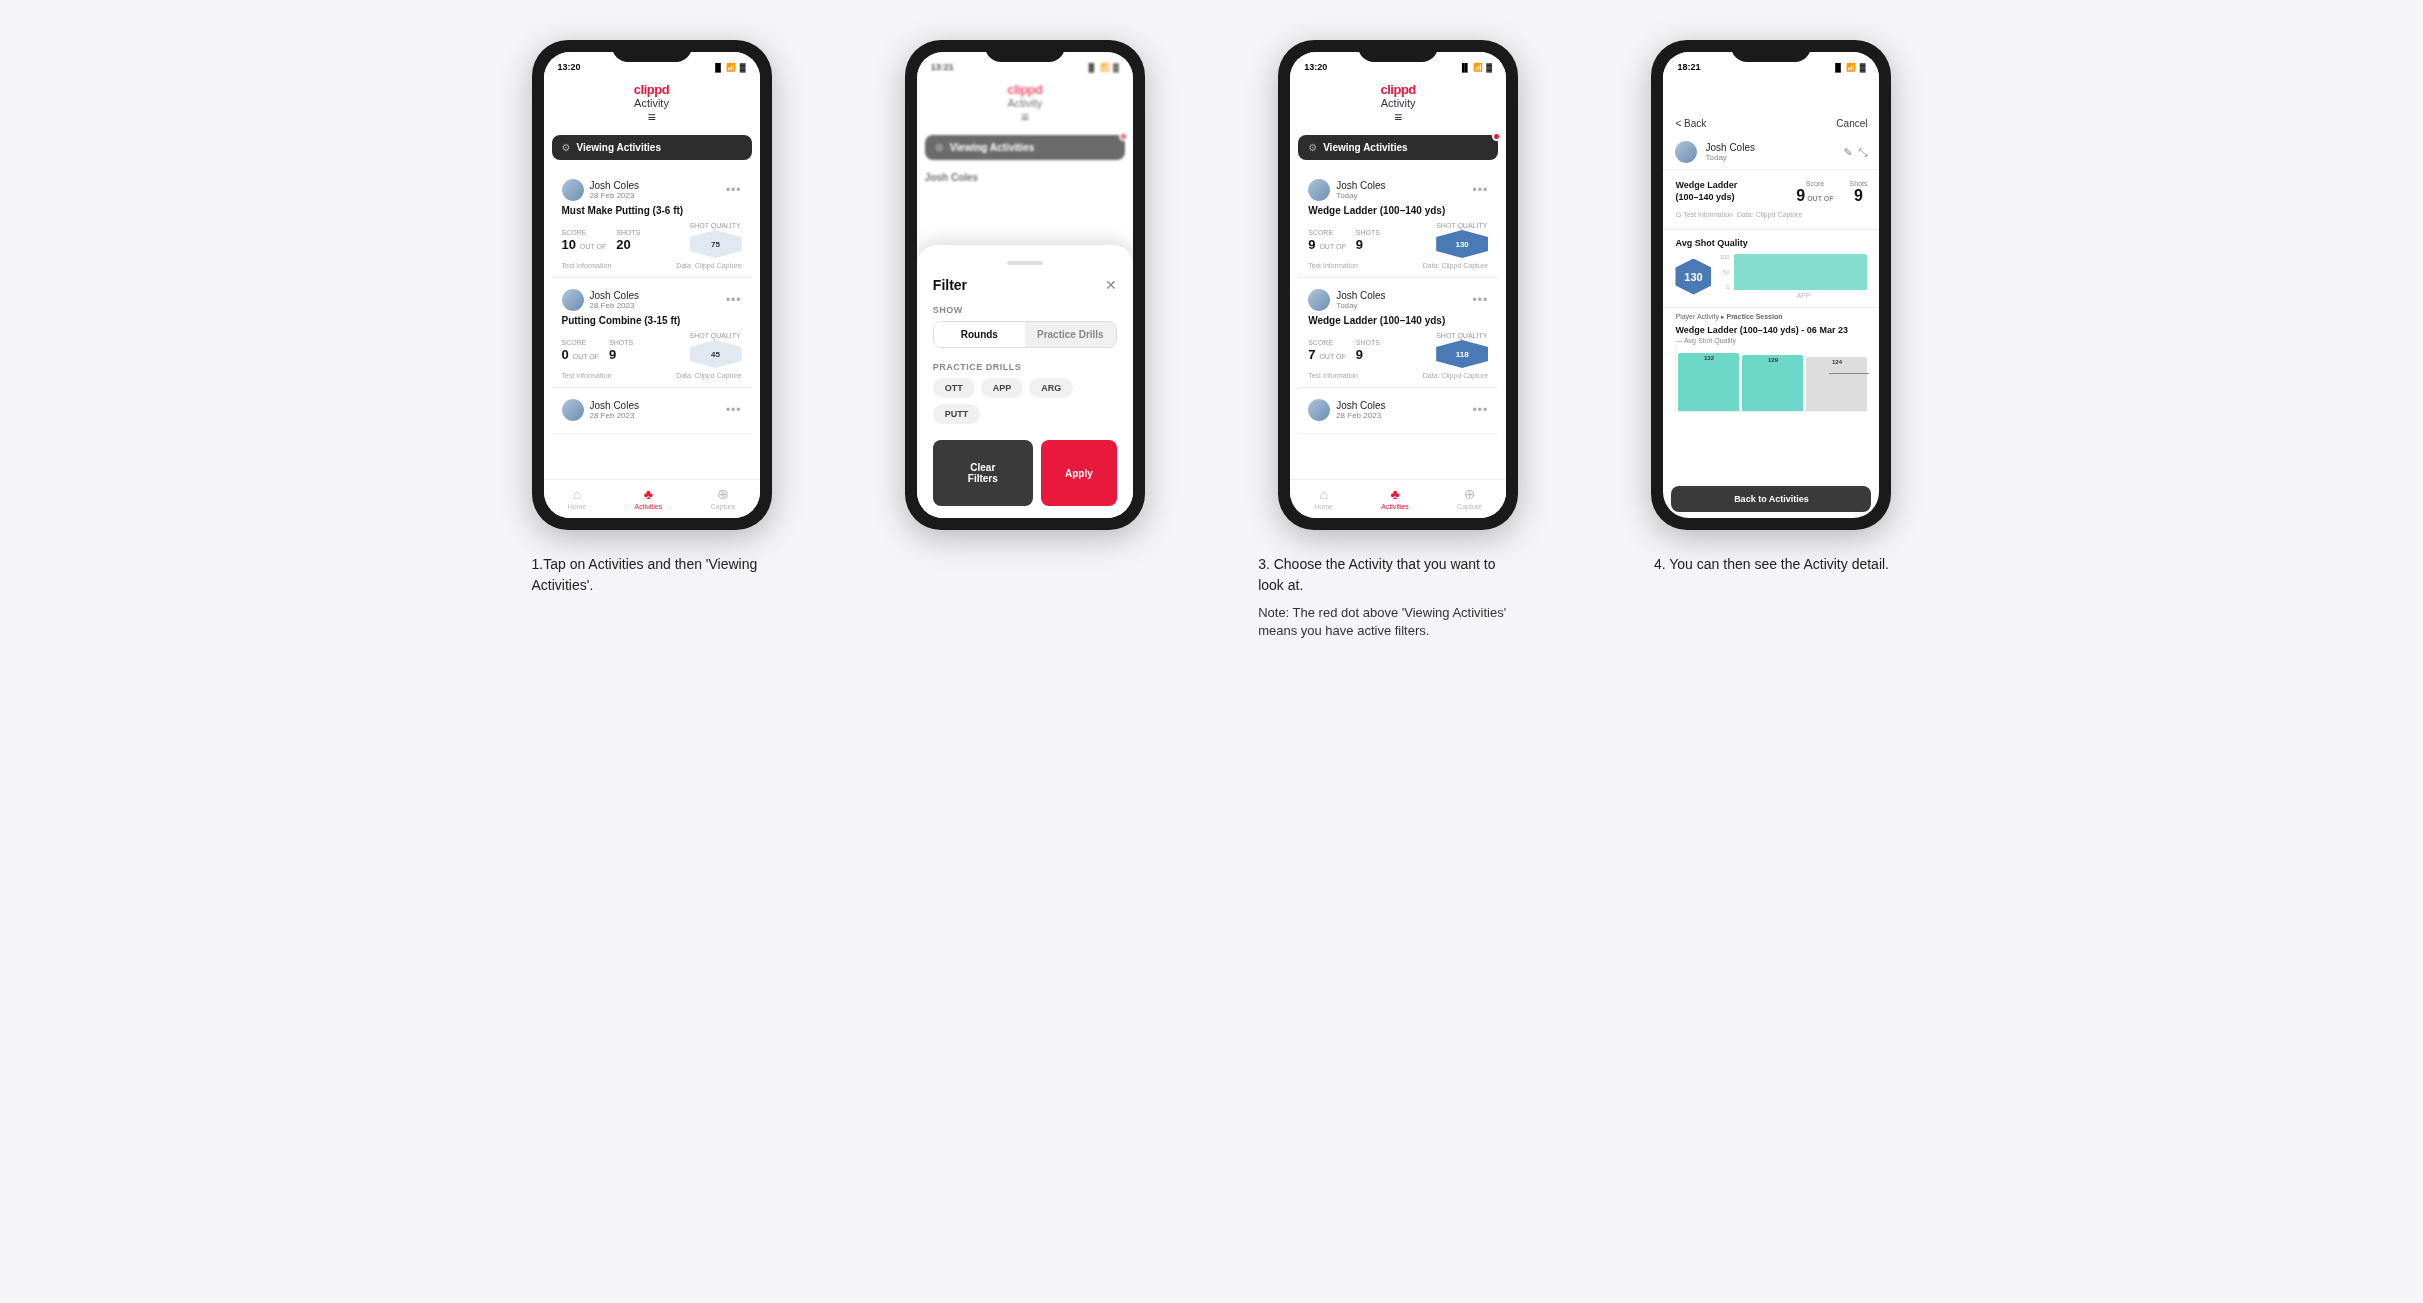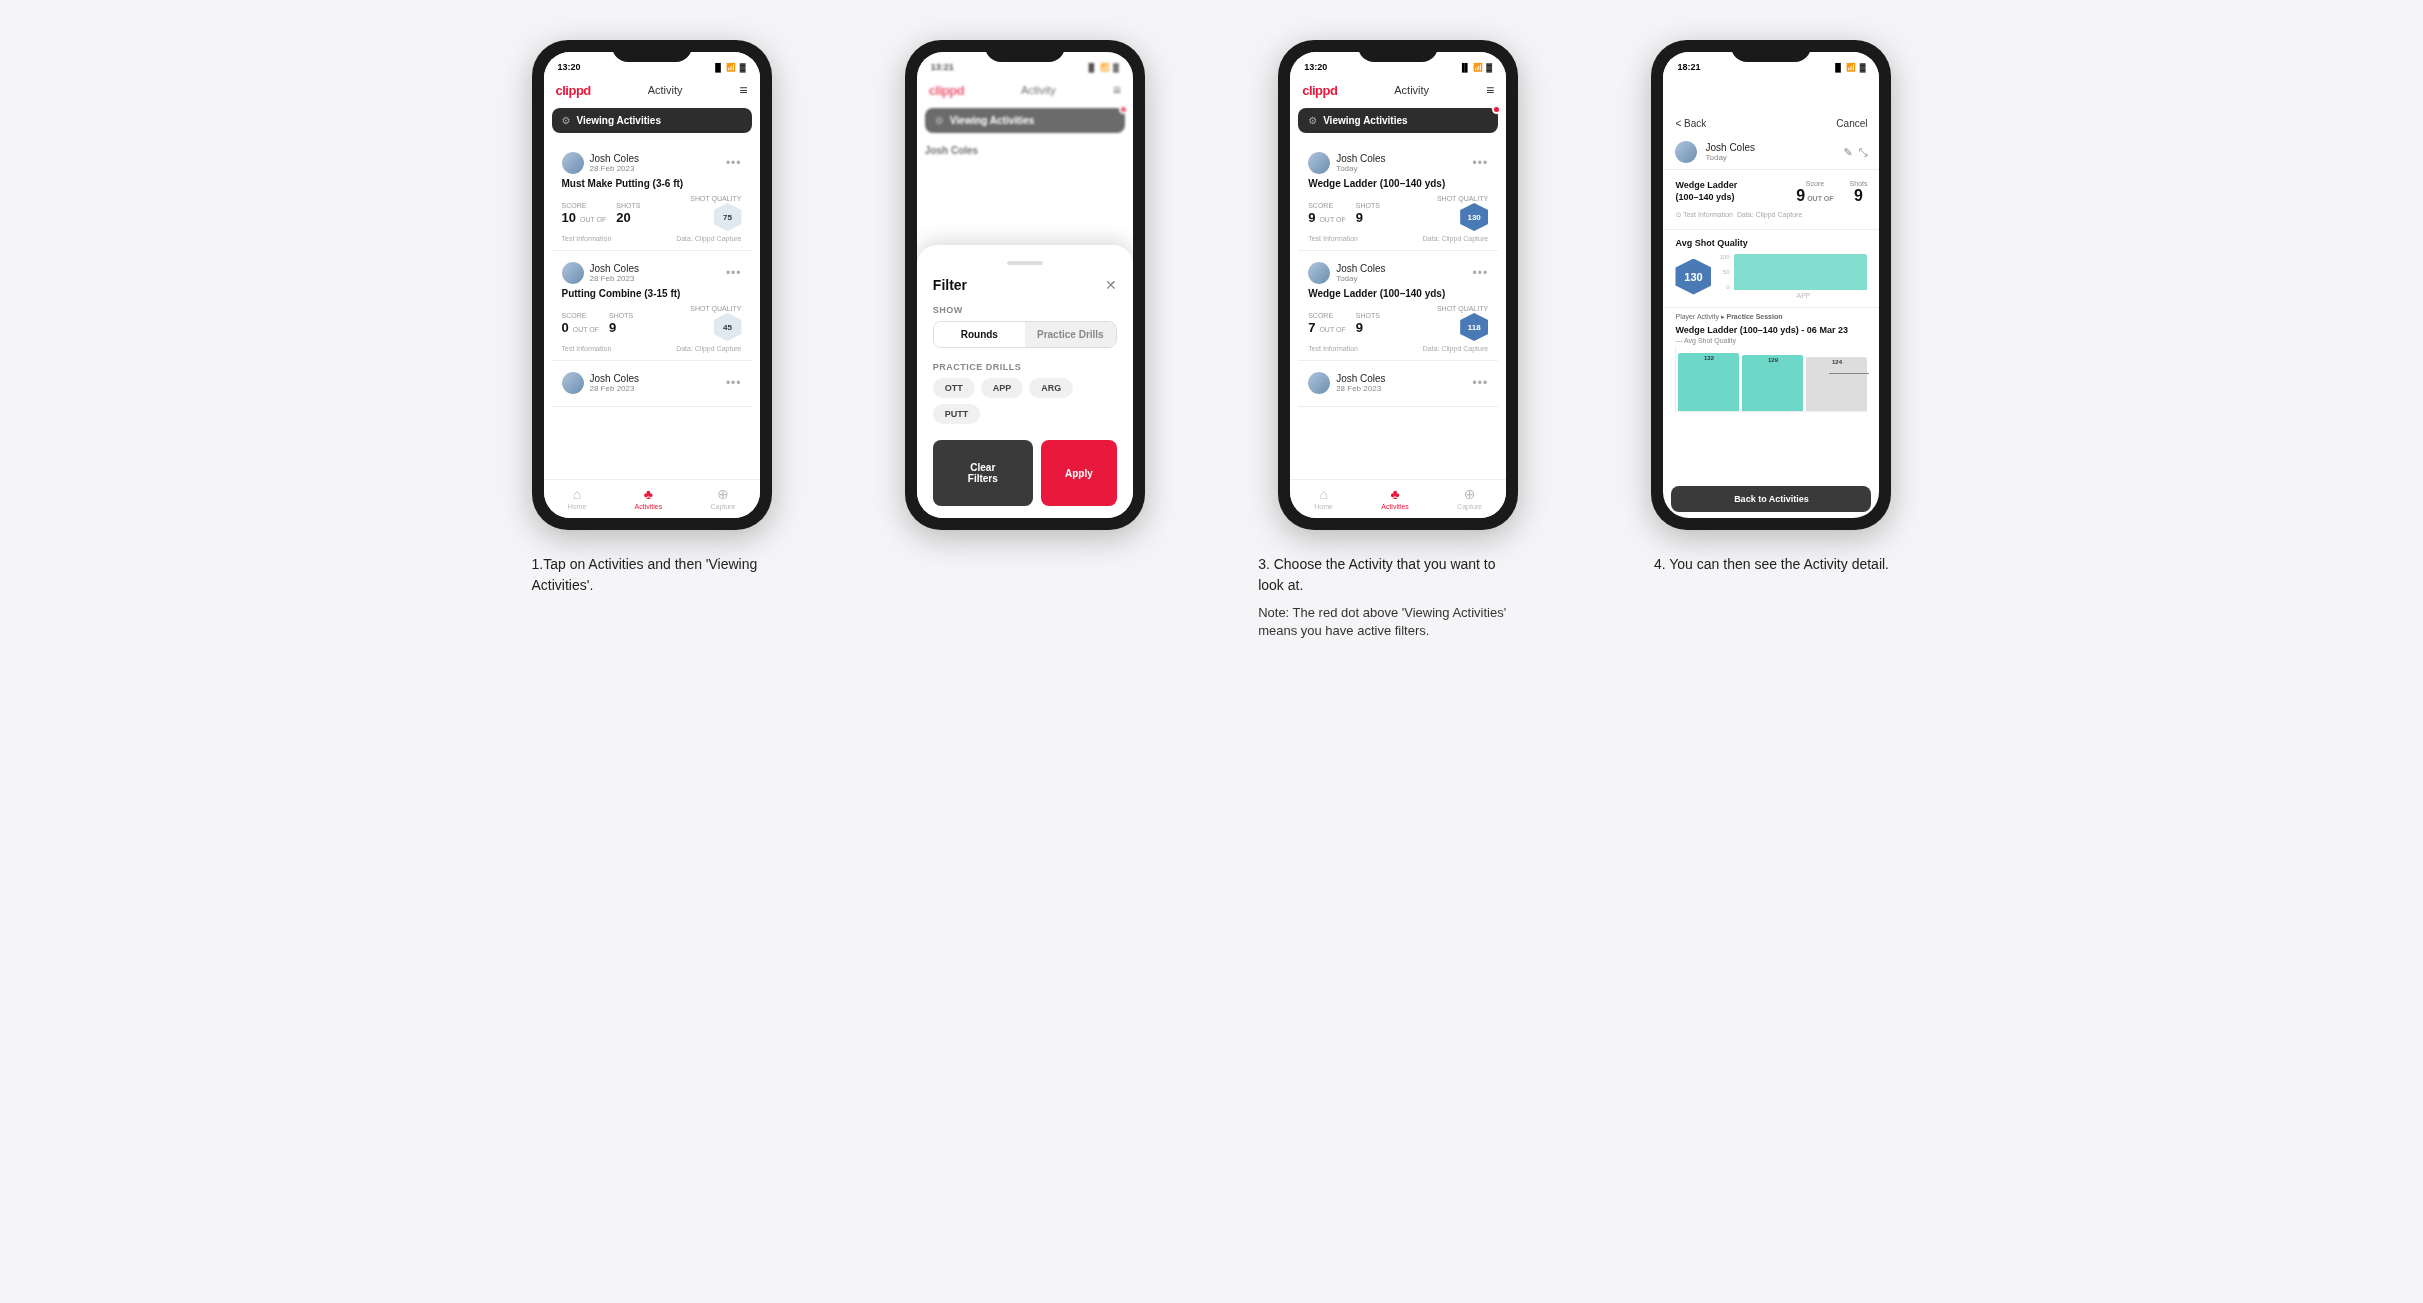--- a/index.html
+++ b/index.html
@@ -78,20 +78,21 @@
       align-items: center;
       font-size: 8px;
     }
     
     .app-nav {
       display: flex;
       align-items: center;
       justify-content: space-between;
       padding: 4px 12px 6px;
       background: #fff;
+      flex-direction: column;
     }
     .app-logo {
       font-size: 13px;
       font-weight: 800;
       color: #e8193c;
       letter-spacing: -0.5px;
     }
     .app-title {
       font-size: 11px;
       font-weight: 500;
@@ -215,21 +216,21 @@
       font-size: 7px;
       color: #999;
       margin: 0 2px;
     }
     .stat-inline {
       display: flex;
       align-items: baseline;
       gap: 2px;
     }
     .hexagon-badge {
-      width: 28px;
+      width: 52px;
       height: 28px;
       background: #e0e8f0;
       clip-path: polygon(50% 0%, 100% 25%, 100% 75%, 50% 100%, 0% 75%, 0% 25%);
       display: flex;
       align-items: center;
       justify-content: center;
       font-size: 8px;
       font-weight: 700;
       color: #334;
       margin-left: auto;

